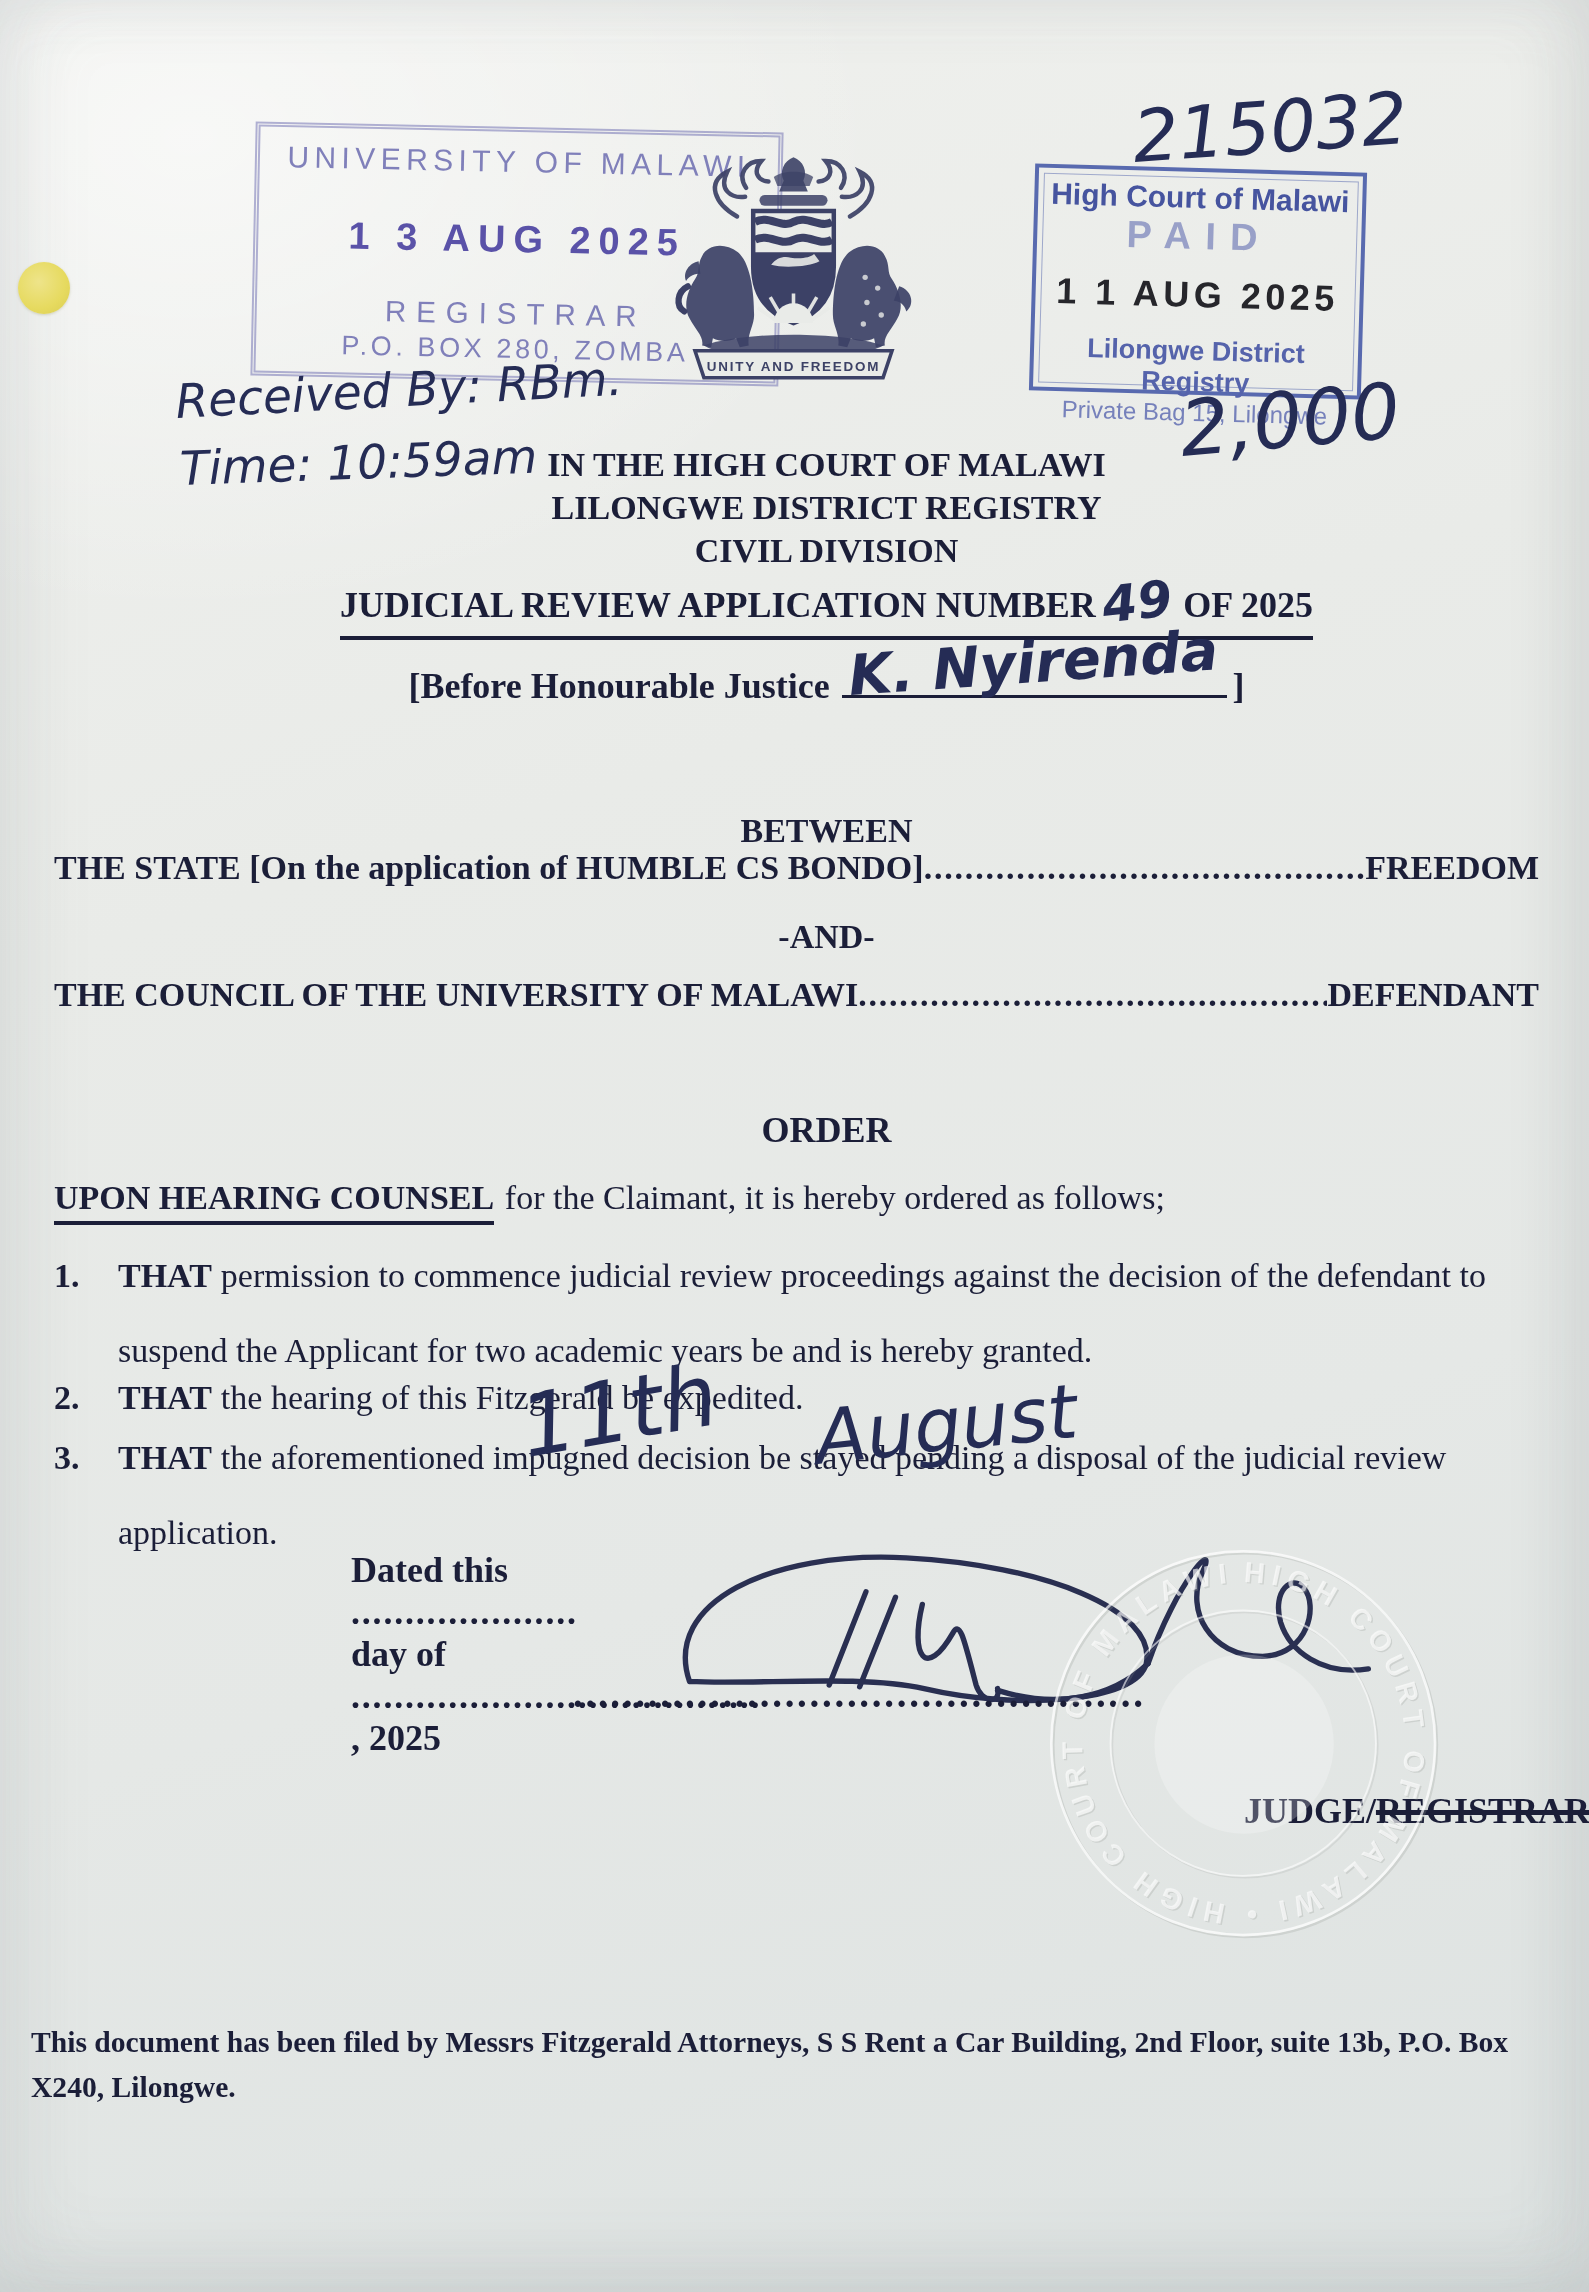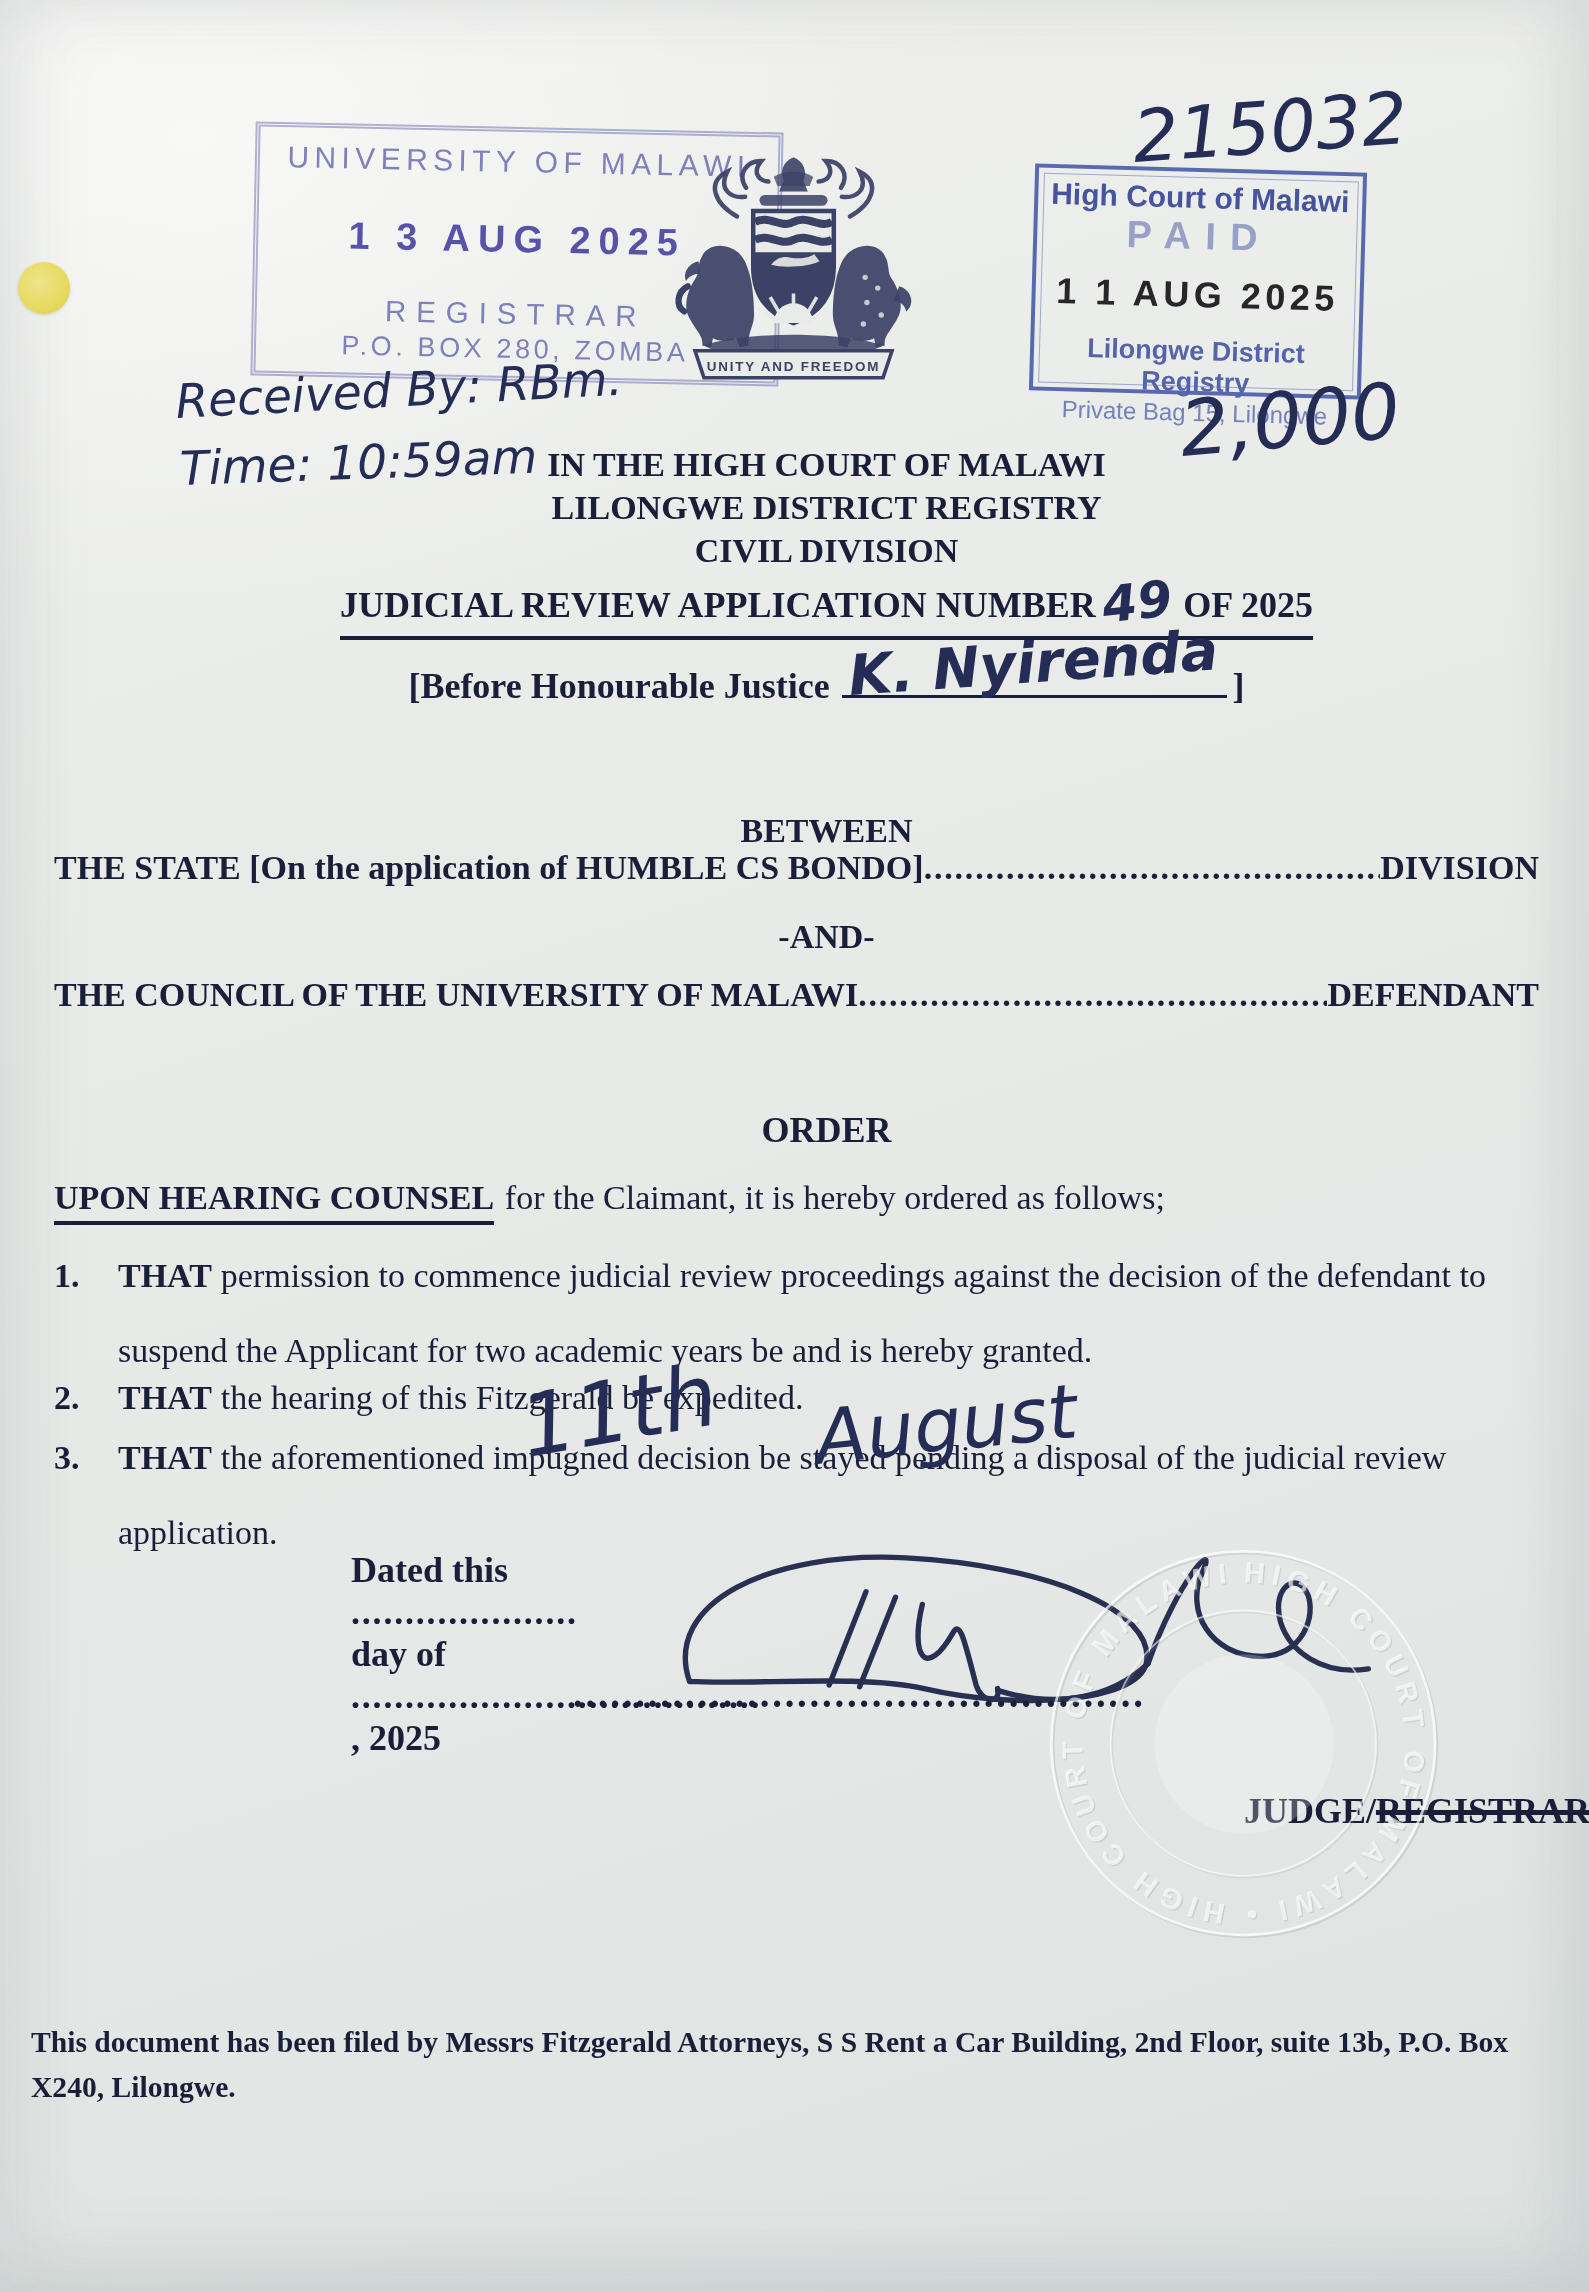--- a/index.html
+++ b/index.html
@@ -171,21 +171,21 @@
 
   <div class="abs centered before-line">
     <span>[Before Honourable Justice</span><span class="justice-blank"><span class="hand justice-name">K. Nyirenda</span></span><span>]</span>
   </div>
 
   <div class="abs centered h38" style="top:797px;margin-top:15px;">BETWEEN</div>
 
   <div class="abs party-row" style="top:849px;">
     <span class="party-name">THE STATE [On the application of HUMBLE CS BONDO]</span>
     <span class="party-dots">...........................................................................................</span>
-    <span class="party-role">DIVISION</span>
+    <span class="party-role">FREEDOM</span>
   </div>
 
   <div class="abs centered h38" style="top:918px;">-AND-</div>
 
   <div class="abs party-row" style="top:976px;">
     <span class="party-name">THE COUNCIL OF THE UNIVERSITY OF MALAWI</span>
     <span class="party-dots">...........................................................................................</span>
     <span class="party-role">DEFENDANT</span>
   </div>
 

